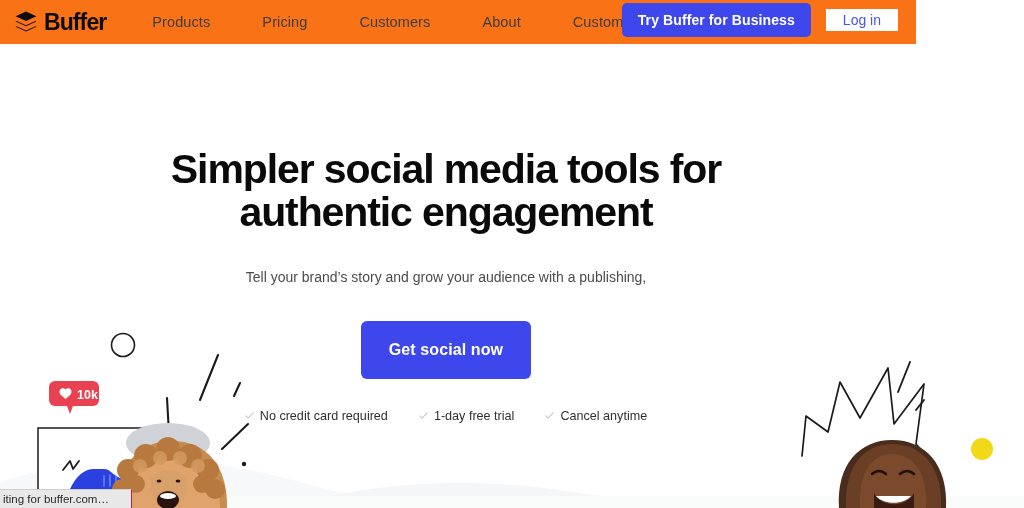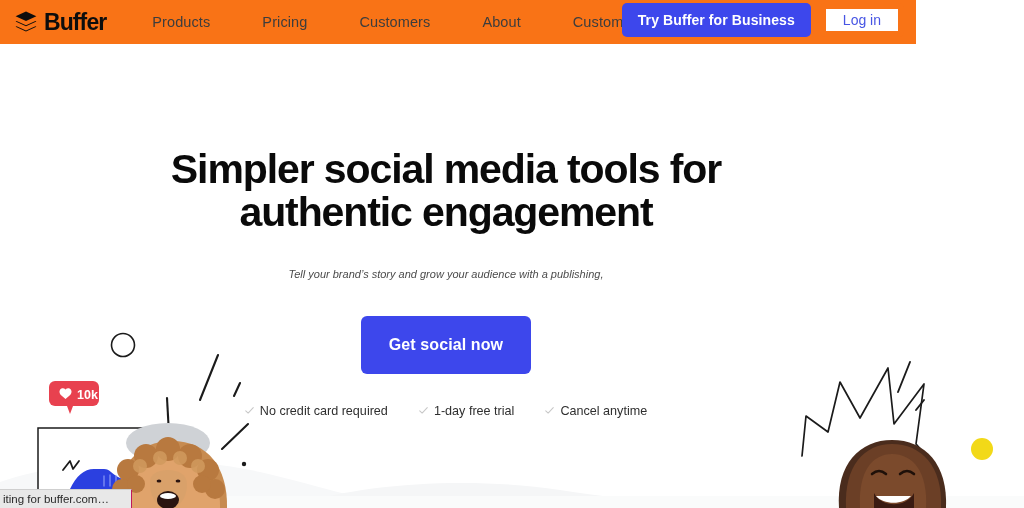--- a/index.html
+++ b/index.html
@@ -45,22 +45,22 @@
 
   
   .hero { position:absolute; top:16px; left:0; width:892px; height:508px; z-index:20; pointer-events:none; }
   .hero-inner { position:absolute; left:0; right:0; top:132px; text-align:center; pointer-events:auto; }
   .headline {
     font-size:41px; font-weight:bold; line-height:1.06; color:#0a0a0a;
     letter-spacing:-1.1px; margin:0 auto; max-width:700px;
   }
   .headline .l2 { display:block; }
   .subhead {
-    margin-top:31px; font-size:11px; line-height:1.62; color:#4b4b4b;
-    max-width:470px; margin-left:auto; margin-right:auto;font-style:italic;
+    margin-top:31px; font-size:14px; line-height:1.62; color:#4b4b4b;
+    max-width:470px; margin-left:auto; margin-right:auto;
   }
   .subhead .s2 { display:block; }
 
   .cta-wrap { margin-top:32px; display:flex; justify-content:center; }
   .btn-cta {
     background:#3d47ec; color:#fff; font-size:16px; font-weight:600;
     border:none; border-radius:6px; width:170px; height:58px;
     display:flex; align-items:center; justify-content:center;
     cursor:pointer; letter-spacing:.1px;
   }

